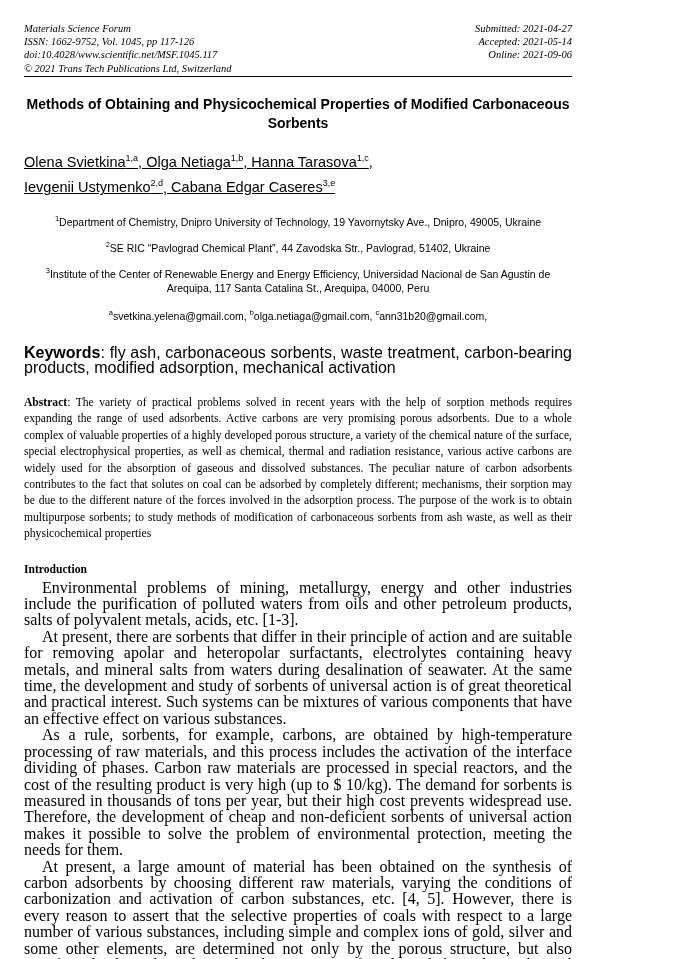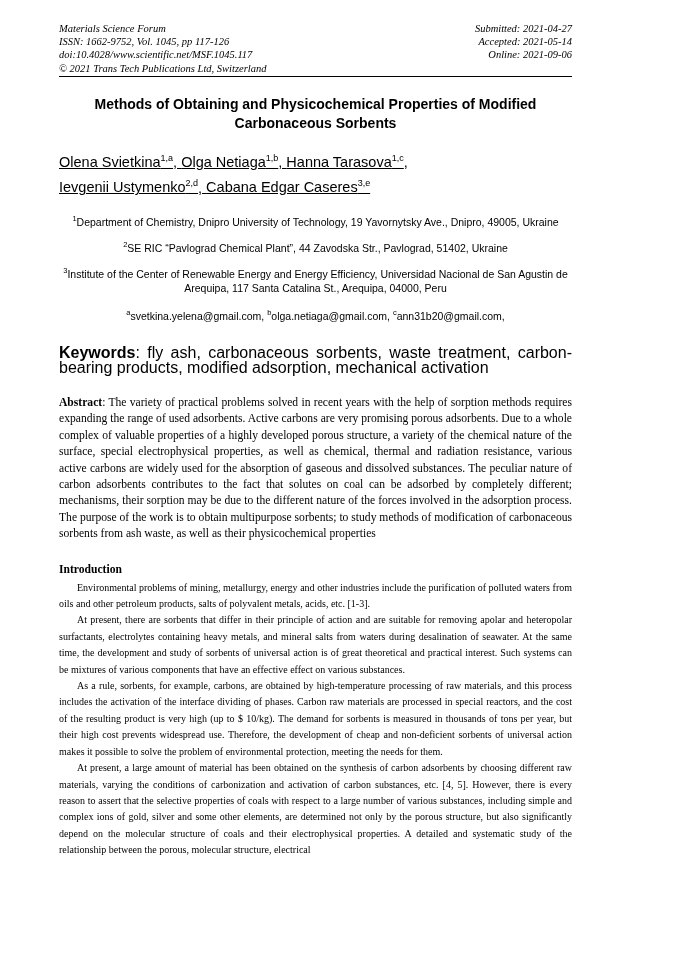--- a/index.html
+++ b/index.html
@@ -12,21 +12,21 @@
     height: 959px;
     font-family: "Liberation Serif", serif;
     color: #000000;
     overflow: hidden;
   }
   .page {
     position: relative;
     width: 630px;
     height: 959px;
     box-sizing: border-box;
-    padding: 22px 58px 10px 59px;
+    padding: 22px 58px 10px 24px;
   }
 
   
   .header {
     display: flex;
     justify-content: space-between;
     align-items: flex-start;
     font-style: italic;
     font-size: 10.5px;
     line-height: 13.2px;
@@ -109,21 +109,21 @@
 
   
   .section-heading {
     font-weight: bold;
     font-size: 11.6px;
     margin-top: 20px;
     margin-bottom: 4px;
     font-family: Liberation Serif, serif;
   }
   .body-para {
-    font-size: 10px;
+    font-size: 16px;
     line-height: 16.4px;
     text-align: justify;
     text-indent: 18px;
     margin: 0;
   }
 </style>
 </head>
 <body>
 
 <div class="page">

